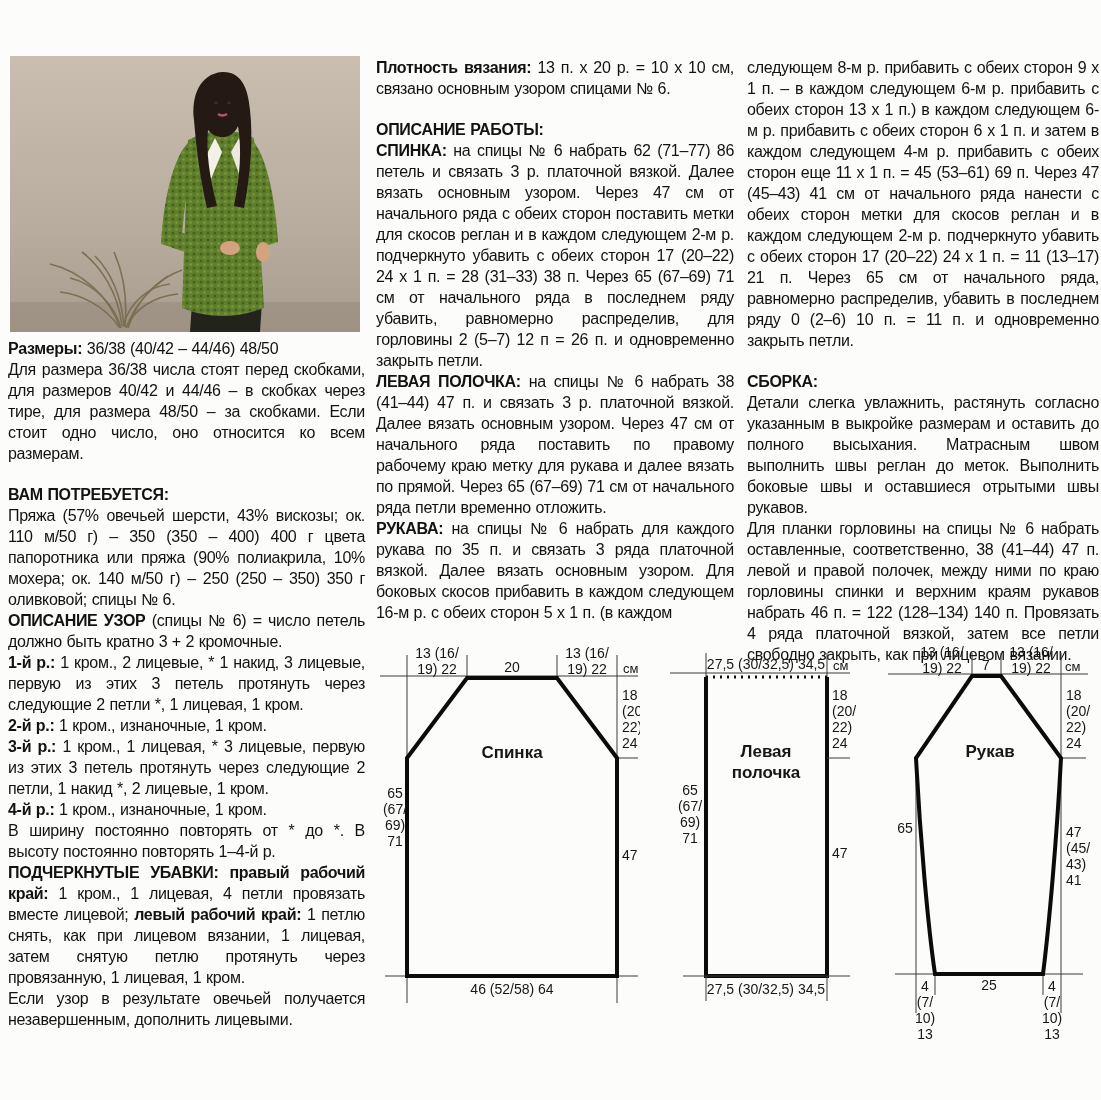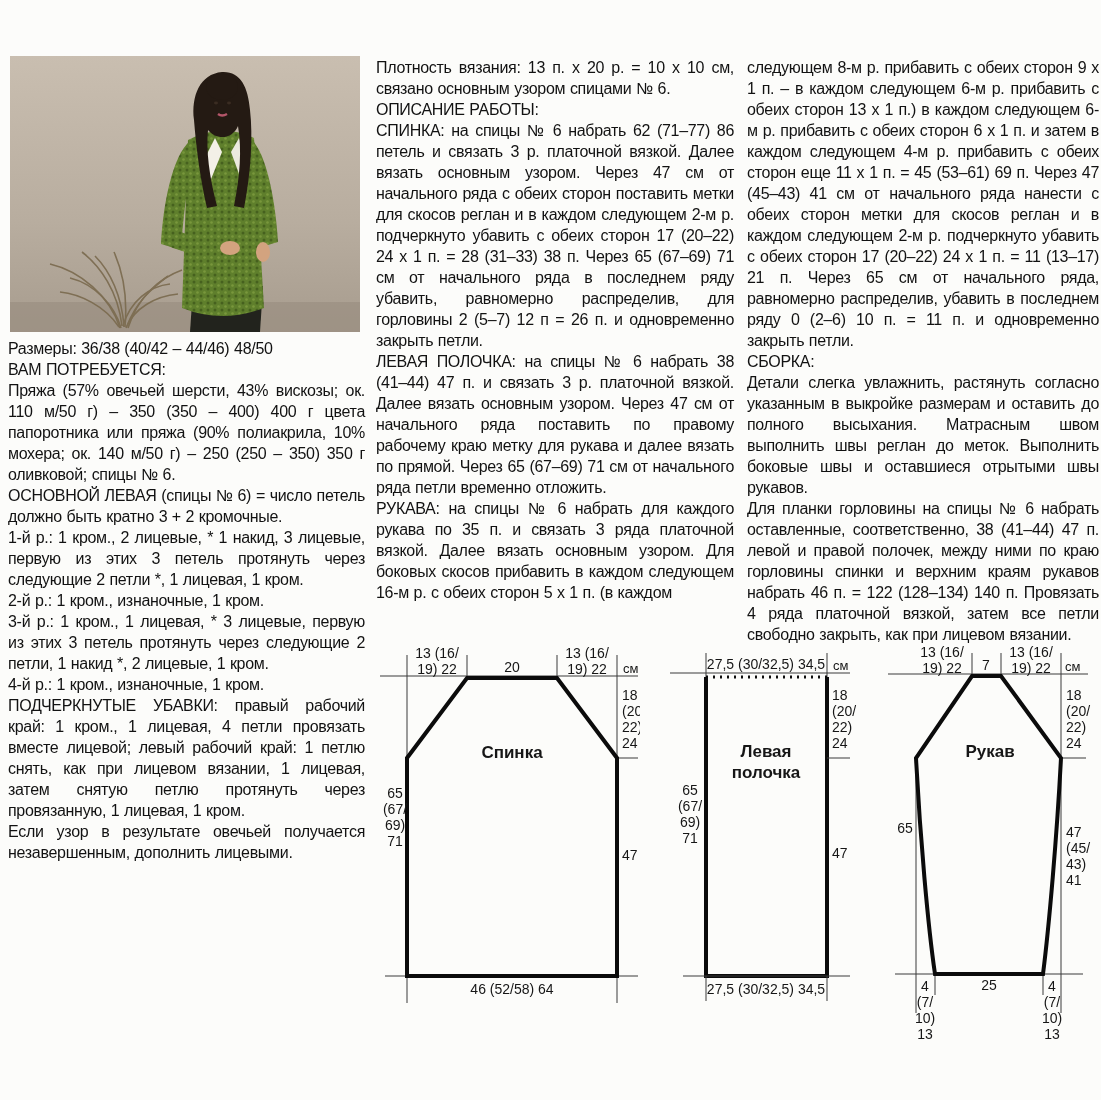--- a/index.html
+++ b/index.html
@@ -3,22 +3,22 @@
 <meta charset="utf-8">
 <style>
   * { margin:0; padding:0; box-sizing:border-box; }
   html,body { width:1101px; height:1100px; }
   body { position:relative; background:#fcfcfa; color:#121212;
          font-family:"Liberation Sans", sans-serif; overflow:hidden; }
   .photo { position:absolute; left:10px; top:56px; width:350px; height:276px; }
   .col { position:absolute; text-align:justify; font-size:16px; line-height:21px;
          letter-spacing:-0.3px; word-spacing:0.5px; }
   .col p { margin:0; }
-  .col p.gap { }
-  .col b { font-weight:normal; }
+  .col p.gap { margin-top:20px; }
+  .col b { font-weight:bold; }
   #col1 { left:8px;   top:338px; width:357px; }
   #col2 { left:376px; top:57px;  width:358px; }
   #col3 { left:747px; top:57px;  width:352px; }
   svg.diagram { position:absolute; }
   #diag-back   { left:375px; top:645px; }
   #diag-front  { left:665px; top:645px; }
   #diag-sleeve { left:878px; top:645px; }
   svg text { font-family:"Liberation Sans", sans-serif; font-size:14px; fill:#161616; }
   svg text.unit { font-size:13px; }
   svg text.plabel { font-size:17px; font-weight:bold; }
@@ -72,27 +72,29 @@
     <path d="M212,16 C190,18 181,40 184,64 C186,90 190,122 197,152 L207,150 C199,120 196,94 198,74 C206,84 222,84 228,70 C232,94 230,120 224,150 L234,152 C241,116 243,80 240,54 C238,30 230,15 212,16 Z" fill="#241a13"></path>
     <ellipse cx="212" cy="31" rx="16" ry="13" fill="#241a13"></ellipse>
     <ellipse cx="206" cy="47" rx="2" ry="1.4" fill="#3a2c22"></ellipse>
     <ellipse cx="219" cy="47" rx="2" ry="1.4" fill="#3a2c22"></ellipse>
     <path d="M208,58 Q212,61 217,58" stroke="#b4566a" stroke-width="2.4" fill="none"></path>
   </g>
 </svg>
 
 <div id="col1" class="col">
     <p><b>Размеры: </b><span>36/38 (40/42 – 44/46) 48/50</span></p>
+    <p><span>Для размера 36/38 числа стоят перед скобками, для размеров 40/42 и 44/46 – в скобках через тире, для размера 48/50 – за скобками. Если стоит одно число, оно относится ко всем размерам.</span></p>
     <p class="gap"><b>ВАМ ПОТРЕБУЕТСЯ:</b></p>
     <p><span>Пряжа (57% овечьей шерсти, 43% вискозы; ок. 110 м/50 г) – 350 (350 – 400) 400 г цвета папоротника или пряжа (90% полиакрила, 10% мохера; ок. 140 м/50 г) – 250 (250 – 350) 350 г оливковой; спицы № 6.</span></p>
-    <p><b>ОСНОВНОЙ ЛЕВАЯ </b><span>(спицы № 6) = число петель должно быть кратно 3 + 2 кромочные.</span></p>
+    <p><b>ОПИСАНИЕ УЗОР </b><span>(спицы № 6) = число петель должно быть кратно 3 + 2 кромочные.</span></p>
     <p><b>1-й р.: </b><span>1 кром., 2 лицевые, * 1 накид, 3 лицевые, первую из этих 3 петель протянуть через следующие 2 петли *, 1 лицевая, 1 кром.</span></p>
     <p><b>2-й р.: </b><span>1 кром., изнаночные, 1 кром.</span></p>
     <p><b>3-й р.: </b><span>1 кром., 1 лицевая, * 3 лицевые, первую из этих 3 петель протянуть через следующие 2 петли, 1 накид *, 2 лицевые, 1 кром.</span></p>
     <p><b>4-й р.: </b><span>1 кром., изнаночные, 1 кром.</span></p>
+    <p><span>В ширину постоянно повторять от * до *. В высоту постоянно повторять 1–4-й р.</span></p>
     <p><b>ПОДЧЕРКНУТЫЕ УБАВКИ: правый рабочий край: </b><span>1 кром., 1 лицевая, 4 петли провязать вместе лицевой; </span><b>левый рабочий край: </b><span>1 петлю снять, как при лицевом вязании, 1 лицевая, затем снятую петлю протянуть через провязанную, 1 лицевая, 1 кром.</span></p>
     <p><span>Если узор в результате овечьей получается незавершенным, дополнить лицевыми.</span></p>
   </div>
 <div id="col2" class="col">
     <p><b>Плотность вязания: </b><span>13 п. х 20 р. = 10 х 10 см, связано основным узором спицами № 6.</span></p>
     <p class="gap"><b>ОПИСАНИЕ РАБОТЫ:</b></p>
     <p><b>СПИНКА: </b><span>на спицы № 6 набрать 62 (71–77) 86 петель и связать 3 р. платочной вязкой. Далее вязать основным узором. Через 47 см от начального ряда с обеих сторон поставить метки для скосов реглан и в каждом следующем 2-м р. подчеркнуто убавить с обеих сторон 17 (20–22) 24 х 1 п. = 28 (31–33) 38 п. Через 65 (67–69) 71 см от начального ряда в последнем ряду убавить, равномерно распределив, для горловины 2 (5–7) 12 п = 26 п. и одновременно закрыть петли.</span></p>
     <p><b>ЛЕВАЯ ПОЛОЧКА: </b><span>на спицы № 6 набрать 38 (41–44) 47 п. и связать 3 р. платочной вязкой. Далее вязать основным узором. Через 47 см от начального ряда поставить по правому рабочему краю метку для рукава и далее вязать по прямой. Через 65 (67–69) 71 см от начального ряда петли временно отложить.</span></p>
     <p><b>РУКАВА: </b><span>на спицы № 6 набрать для каждого рукава по 35 п. и связать 3 ряда платочной вязкой. Далее вязать основным узором. Для боковых скосов прибавить в каждом следующем 16-м р. с обеих сторон 5 х 1 п. (в каждом</span></p>
   </div>

